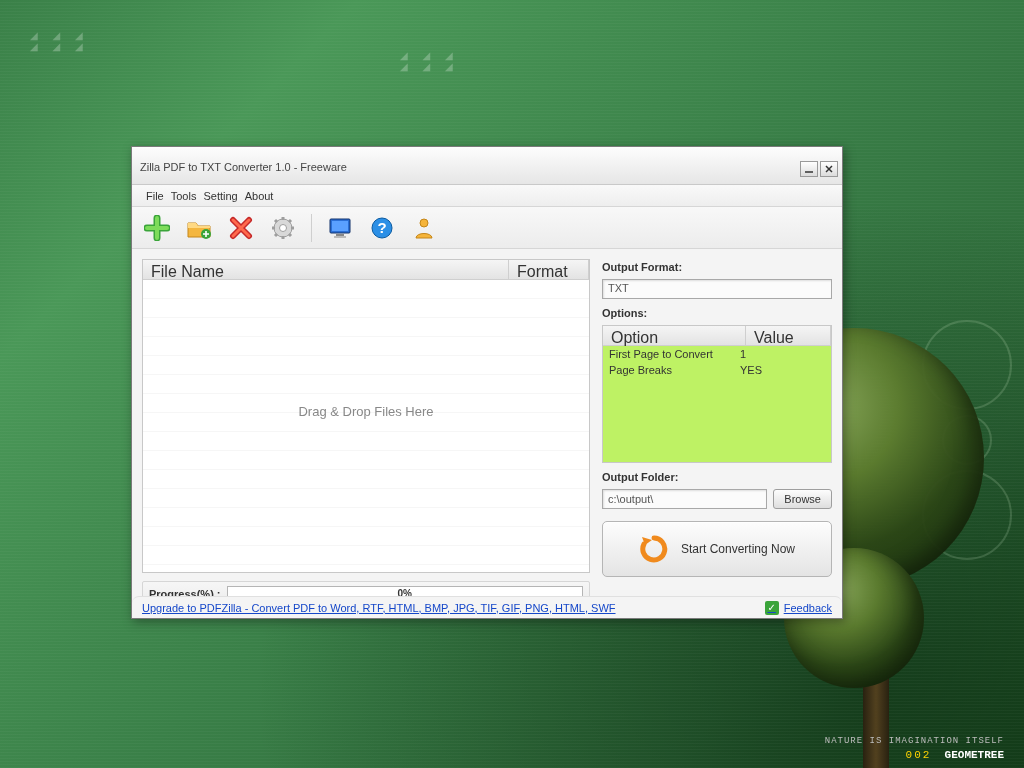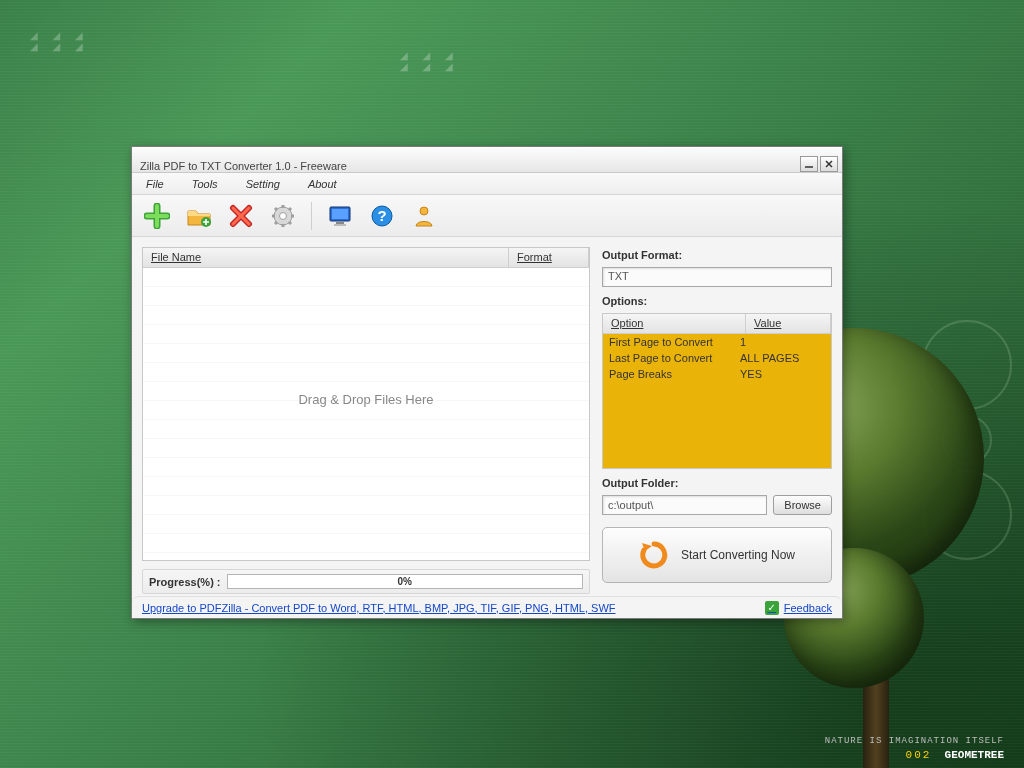--- a/index.html
+++ b/index.html
@@ -58,43 +58,42 @@
   .circle-deco .c3 { width: 90px; height: 90px; right: 0; top: 150px; }
 
   
   .window {
     position: absolute; left: 131px; top: 146px; width: 712px; height: 473px;
     background: #f4f4f4;
     border: 1px solid #7a7a7a;
     box-shadow: 2px 3px 10px rgba(0,0,0,0.35);
   }
   .titlebar {
-    height: 26px; display: flex; align-items: flex-end; justify-content: space-between;
-    padding: 7px 4px 0 8px;
+    height: 38px; display: flex; align-items: flex-start; justify-content: space-between;
+    padding: 14px 4px 0 8px;
     background: linear-gradient(#fdfdfd, #e6e6e6);
     border-bottom: 1px solid #c9c9c9;
     color: #444;
   }
   .titlebar .title { font-size: 11px; }
   .winbtns { display: flex; gap: 2px; }
   .winbtn {
     width: 18px; height: 16px; border: 1px solid #9a9a9a;
     background: linear-gradient(#fff, #dcdcdc);
     display: flex; align-items: center; justify-content: center;
     font-size: 10px; color: #333; cursor: default;
   }
   .winbtn svg { width: 10px; height: 10px; }
 
   .menubar {
-    height: 22px; display: flex; align-items: center; gap: 28px;
+    height: 22px; display: flex; align-items: center; gap: 7px;
     padding: 0 14px;
     background: linear-gradient(#f9f9f9, #eeeeee);
     border-bottom: 1px solid #d6d6d6;
     color: #333;
-    font-style: italic;
   }
   .menubar .mitem { cursor: default; }
 
   .toolbar {
     height: 42px; display: flex; align-items: center; gap: 8px;
     padding: 0 8px;
     background: linear-gradient(#f8f8f8, #ececec);
     border-bottom: 1px solid #d6d6d6;
   }
   .tbtn {
@@ -111,21 +110,21 @@
 
   .table {
     border: 1px solid #c8c8c8; background: #fff; flex: 1; position: relative;
     display: flex; flex-direction: column;
   }
   .thead {
     display: flex; background: linear-gradient(#f5f5f5, #e3e3e3);
     border-bottom: 1px solid #cfcfcf; height: 20px; color: #333;
   }
   .th {
-    padding: 3px 8px; border-right: 1px solid #cfcfcf; font-size: 11px; text-decoration: underline;
+    padding: 3px 8px; border-right: 1px solid #cfcfcf; font-size: 16px;
   }
   .th.filename { flex: 1; }
   .th.format { width: 80px; }
   .tbody {
     flex: 1; position: relative;
     background: repeating-linear-gradient(#ffffff 0 18px, #f6f6f6 18px 19px);
   }
   .drop-hint {
     position: absolute; left: 50%; top: 45%; transform: translate(-50%, -50%);
     color: #888; font-size: 13px;
@@ -146,21 +145,21 @@
     font-size: 10px; font-weight: bold; color: #333;
   }
 
   .fieldlabel { color: #333; font-weight: bold; margin-top: 2px; }
   .textfield {
     height: 20px; border: 1px solid #a8a8a8; background: #fbfbfb;
     padding: 2px 5px; color: #555; font-size: 11px;
     box-shadow: inset 1px 1px 2px rgba(0,0,0,0.12);
   }
   .opts {
-    border: 1px solid #c8c8c8; background: #eab308; height: 156px;
+    border: 1px solid #c8c8c8; background: #bef264; height: 138px;
   }
   .opts .thead .th.opt { flex: 1; }
   .opts .thead .th.val { width: 85px; }
   .opts .row { display: flex; padding: 2px 6px; color: #333; }
   .opts .row .c1 { flex: 1; }
   .opts .row .c2 { width: 85px; }
 
   .folderrow { display: flex; gap: 6px; }
   .folderrow .textfield { flex: 1; }
   .btn {
@@ -328,24 +327,20 @@
         <div class="opts">
           <div class="thead">
             <div class="th opt">Option</div>
             <div class="th val">Value</div>
           </div>
           <div class="row">
             <div class="c1">First Page to Convert</div>
             <div class="c2">1</div>
           </div>
           <div class="row">
-            <div class="c1">Last Page to Convert</div>
-            <div class="c2">ALL PAGES</div>
-          </div>
-          <div class="row">
             <div class="c1">Page Breaks</div>
             <div class="c2">YES</div>
           </div>
         </div>
 
         <div class="fieldlabel">Output Folder:</div>
         <div class="folderrow">
           <input class="textfield" value="c:\output\" style="">
           <div class="btn">Browse</div>
         </div>

